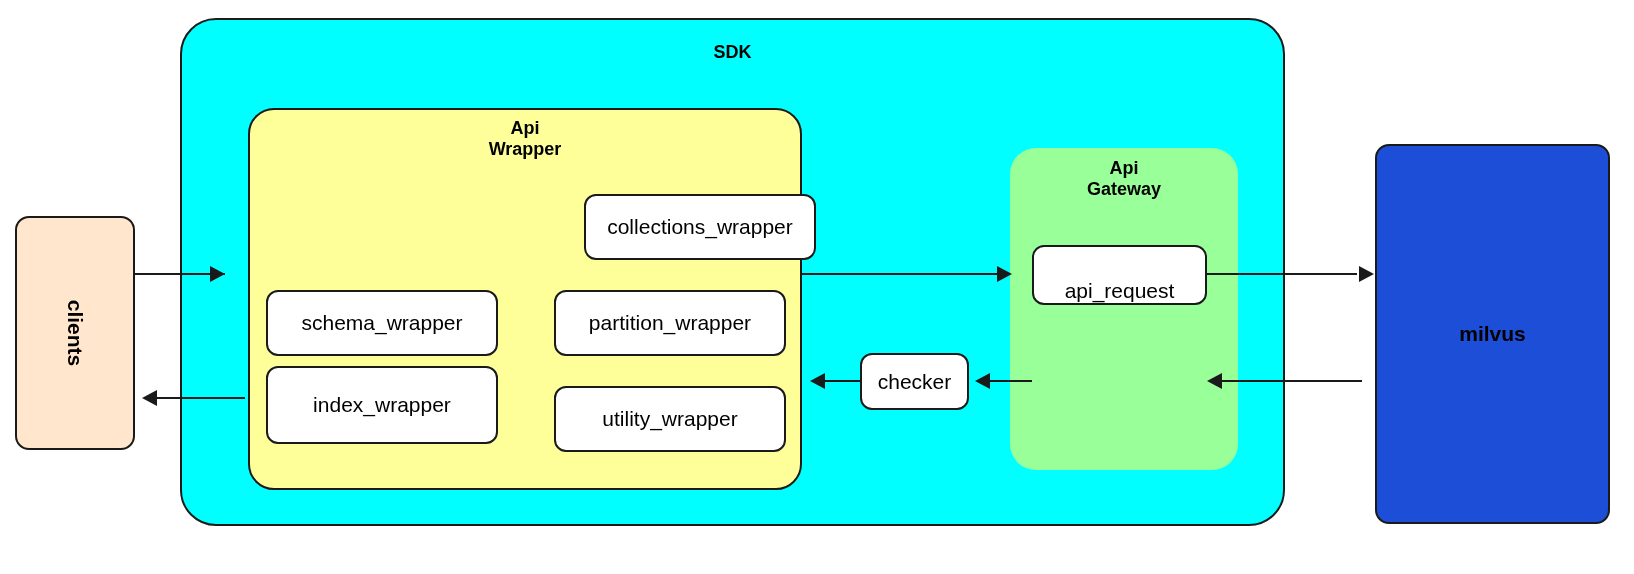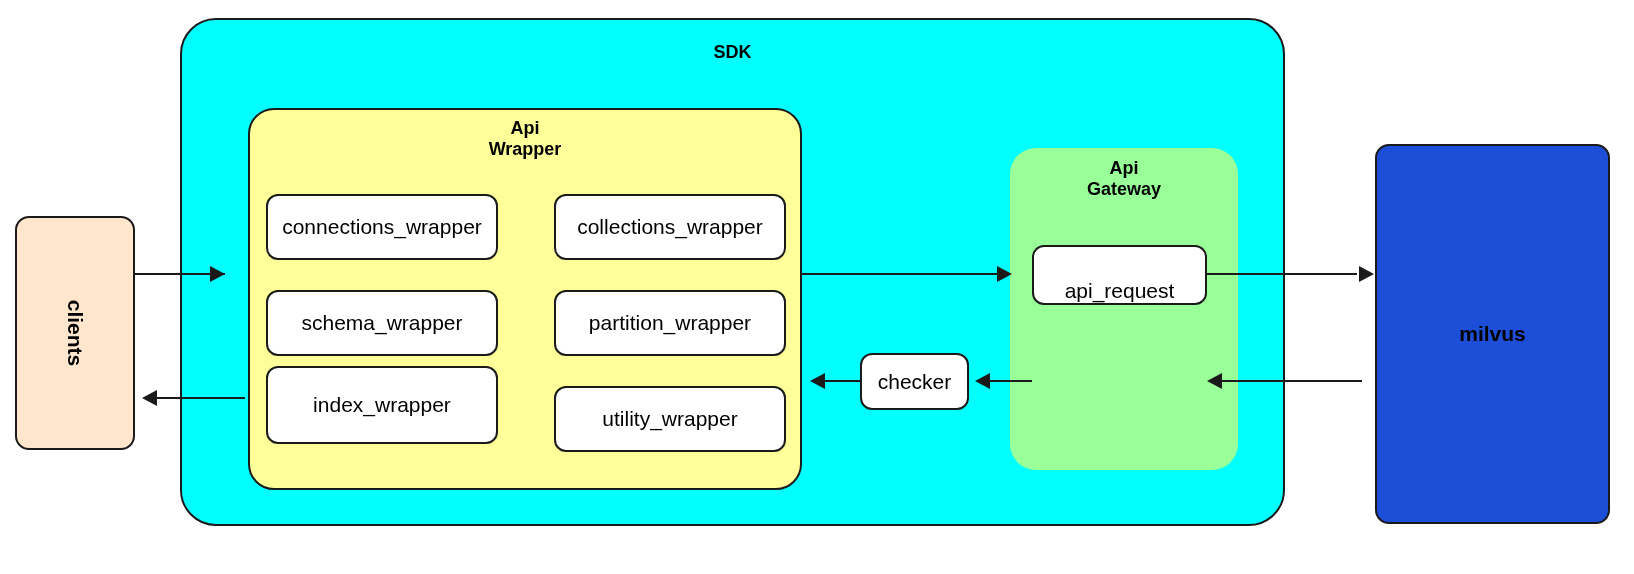--- a/index.html
+++ b/index.html
@@ -139,24 +139,21 @@
 
   <div class="box container-sdk">
     <div class="container-title title-sdk">SDK</div>
   </div>
 
   <div class="box container-wrapper">
     <div class="container-title title-wrap">Api
 Wrapper</div>
   </div>
 
-  <div class="box node" style="left:266px; top:194px; width:232px; height:66px;">
-    <span>connections_wrapper</span>
-  </div>
-  <div class="box node" style="left:554px; top:194px; width:232px; height:66px;">
+  <div class="box node" style="left:584px; top:194px; width:232px; height:66px;">
     <span>collections_wrapper</span>
   </div>
   <div class="box node" style="left:266px; top:290px; width:232px; height:66px;">
     <span>schema_wrapper</span>
   </div>
   <div class="box node" style="left:554px; top:290px; width:232px; height:66px;">
     <span>partition_wrapper</span>
   </div>
   <div class="box node" style="left:266px; top:366px; width:232px; height:78px;">
     <span>index_wrapper</span>

